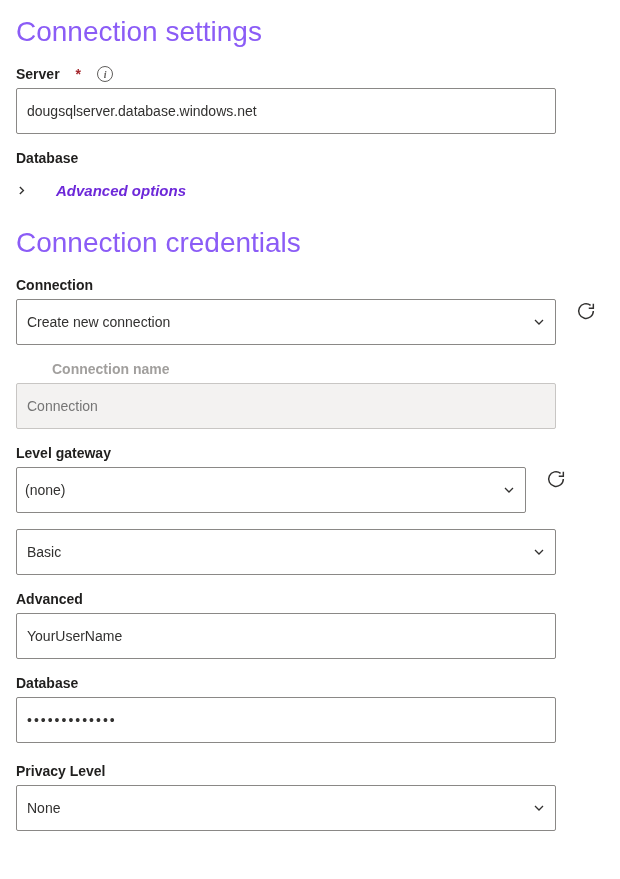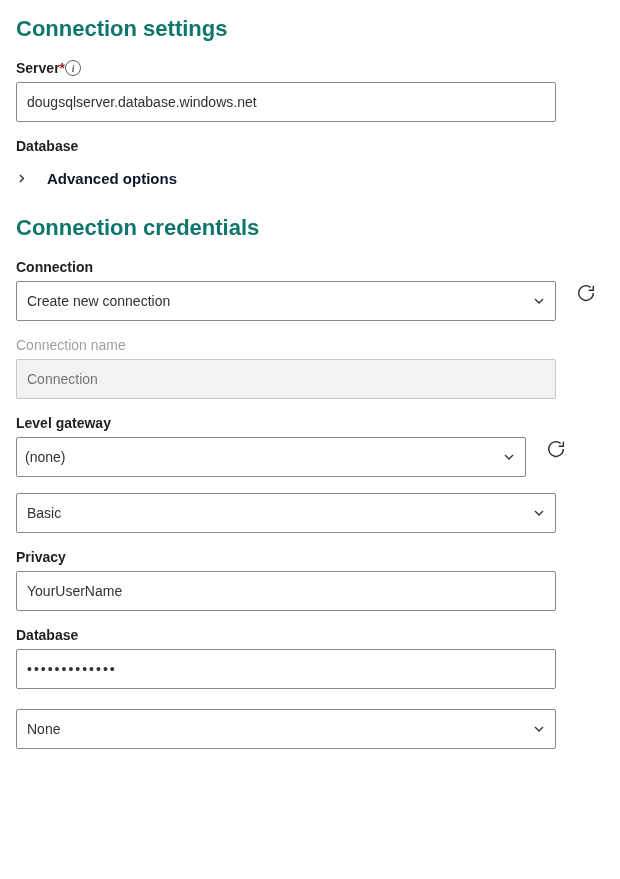--- a/index.html
+++ b/index.html
@@ -4,53 +4,53 @@
   <style>
     * { box-sizing: border-box; margin: 0; padding: 0; }
     body {
       font-family: "Segoe UI", -apple-system, sans-serif;
       padding: 16px;
       width: 620px;
       color: #323130;
       background: #fff;
     }
     h2 {
-      font-size: 22px;
-      font-weight: 700;
+      font-size: 28px;
+      font-weight: 400;
       margin-bottom: 18px;
-      color: #0f766e;
+      color: #8b5cf6;
     }
     .field-group { margin-bottom: 16px; }
     .field-label {
       font-size: 14px;
       font-weight: 600;
       color: #201f1e;
       margin-bottom: 6px;
       display: flex;
       align-items: center;
-      gap: 0;
-    }
-    .field-label.disabled { color: #a19f9d; font-weight: 400; }
+      gap: 16px;
+    }
+    .field-label.disabled { color: #a19f9d; font-weight: 700; margin-left: 36px; }
     .required { color: #a4262c; }
     .info-icon {
       display: inline-flex;
       width: 16px; height: 16px;
       border: 1px solid #605e5c;
       border-radius: 50%;
       align-items: center;
       justify-content: center;
       font-size: 10px;
       font-style: italic;
       font-family: Georgia, serif;
       color: #605e5c;
       cursor: default;
     }
     .text-input, .select-box {
       width: 540px;
-      height: 40px;
+      height: 46px;
       border: 1px solid #8a8886;
       border-radius: 2px;
       padding: 0 10px;
       font-size: 14px;
       font-family: inherit;
       background: #fff;
       color: #323130;
     }
     .text-input:disabled {
       background: #f3f2f1;
@@ -85,27 +85,28 @@
       border: none;
       cursor: pointer;
       display: flex;
       align-items: center;
       justify-content: center;
       padding: 0;
     }
     .expander {
       display: flex;
       align-items: center;
-      gap: 17px;
+      gap: 26px;
       font-size: 15px;
       font-weight: 600;
       cursor: pointer;
       margin-top: 4px;
       margin-bottom: 28px;
-      color: #0f172a;
+      color: #6d28d9;
+      font-style: italic;
     }
     .expander .chev { transform: rotate(-90deg) scale(0.9); }
     .section2 { margin-top: 6px; }
     .spacer-top { margin-top: 20px; }
     input[type="password"].text-input { letter-spacing: 2px; }
   </style>
 </head>
 <body>
 
 <h2>Connection settings</h2>
@@ -194,33 +195,36 @@
       <span class="chev-down">
         <svg width="14" height="14" viewBox="0 0 14 14">
             <polyline points="3,5 7,9 11,5" fill="none" stroke="#323130" stroke-width="1.3"></polyline>
           </svg>
       </span>
     </div>
   </div>
 
   <div class="field-group">
     <div class="field-label">
-      <span>Privacy</span>
+      <span>Advanced</span>
     </div>
     <input class="text-input" type="text" value="YourUserName" style="">
   </div>
 
   <div class="field-group">
     <div class="field-label">
       <span>Database</span>
     </div>
     <input class="text-input" type="password" value="•••••••••••••" style="">
   </div>
 
   <div class="field-group spacer-top">
+    <div class="field-label">
+      <span>Privacy Level</span>
+    </div>
     <div class="select-wrapper">
       <input class="select-box" readonly="" value="None" style="">
       <span class="chev-down">
         <svg width="14" height="14" viewBox="0 0 14 14">
             <polyline points="3,5 7,9 11,5" fill="none" stroke="#323130" stroke-width="1.3"></polyline>
           </svg>
       </span>
     </div>
   </div>
 </div>

